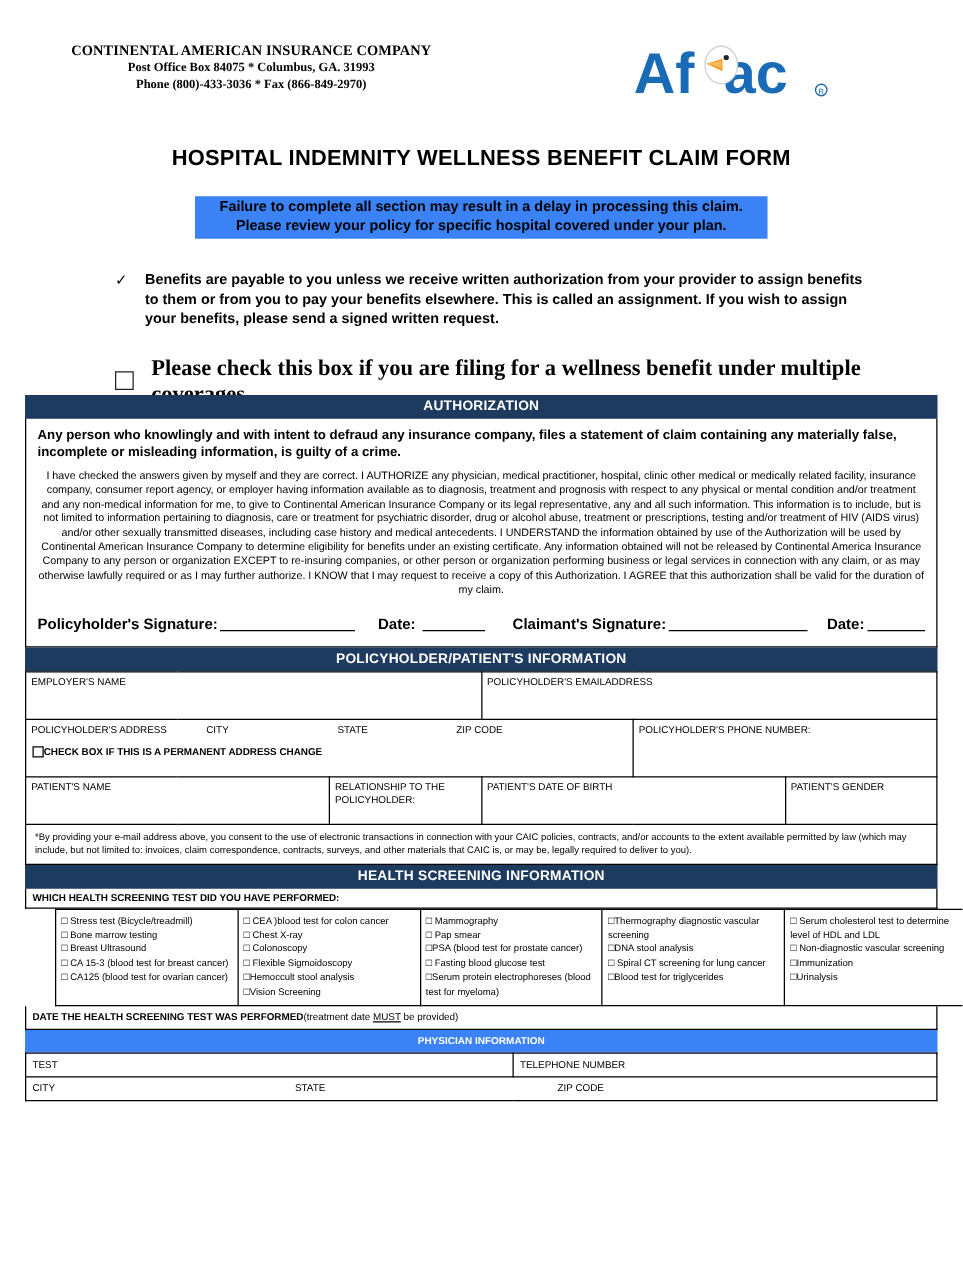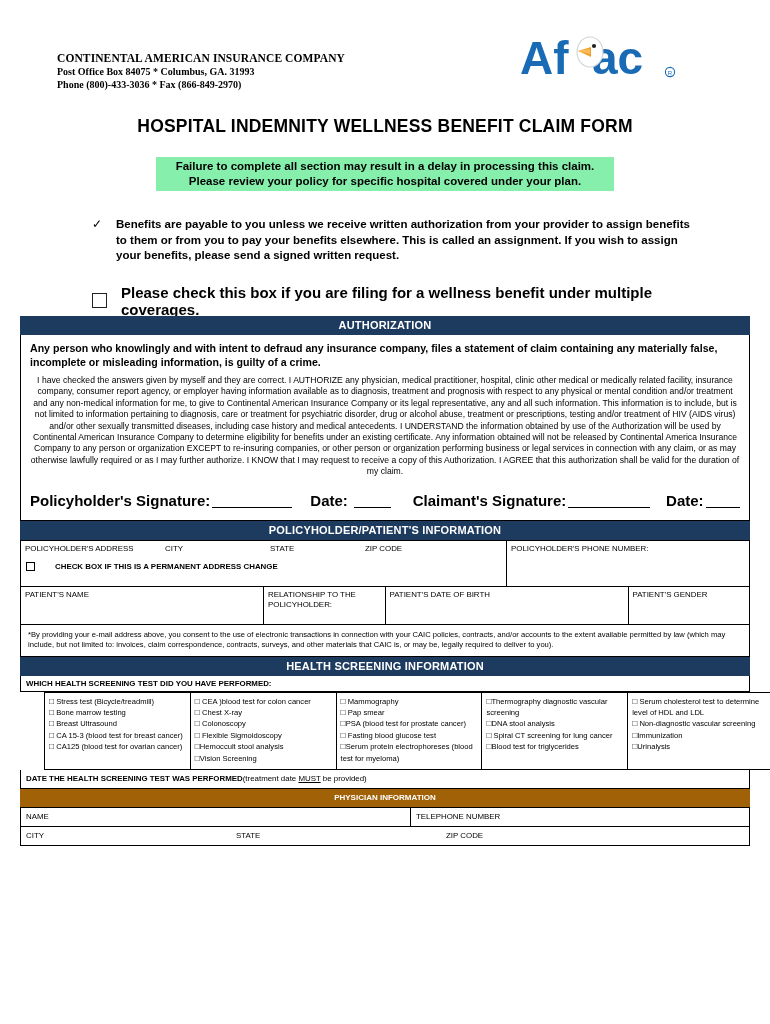--- a/index.html
+++ b/index.html
@@ -8,82 +8,82 @@
     width:770px; height:1024px;
     background:#ffffff;
     font-family:"Liberation Sans", sans-serif;
     color:#000;
     position:relative;
     overflow:hidden;
   }
 
   
   .header { position:relative; height:92px; }
-  .company-block { position:absolute; left:57px; top:52px; }
+  .company-block { position:absolute; left:57px; top:35px;text-align:center; }
   .company-name { font-family:"Liberation Serif", serif; font-weight:bold; font-size:11.5px; letter-spacing:.1px; }
   .company-line { font-family:"Liberation Serif", serif; font-weight:bold; font-size:10px; margin-top:2px; }
 
-  .logo { position:absolute; left:520px; top:30px; width:160px; height:56px;text-align:center; }
+  .logo { position:absolute; left:507px; top:30px; width:160px; height:56px;text-align:center; }
   .logo svg { display:block; }
 
   
   .form-title {
     text-align:center; font-size:17.5px; font-weight:bold;
     letter-spacing:.2px; margin-top:24px;
   }
   .warn-wrap { text-align:center; margin-top:20px; }
   .warn {
-    display:inline-block; background:#86efac; color:#000;
+    display:inline-block; background:#3b82f6; color:#000;
     font-size:11.5px; font-weight:bold; line-height:15px;
     padding:2px 20px; text-align:center;
   }
 
   
   .bullet-row { display:flex; margin:26px 70px 0 92px; }
   .check-glyph { width:24px; font-size:12px; line-height:15px; flex:none; }
   .bullet-text { font-size:11.5px; font-weight:bold; line-height:15.5px; }
 
   .box-row { display:flex; align-items:center; margin:20px 70px 0 92px; }
   .empty-box {
     width:15px; height:15px; border:1.6px solid #222; flex:none; background:#fff;
   }
-  .box-label { font-size:15px; font-weight:bold; margin-left:14px; }
+  .box-label { font-size:18px; font-weight:bold; margin-left:14px;font-family:Liberation Serif, serif; }
 
   
   .sheet { position:absolute; left:20px; top:316px; width:730px; }
   .bar {
     background:#1d3a5f; color:#fff; text-align:center;
     font-size:11px; font-weight:bold; padding:3px 0 4px;
     letter-spacing:.2px;
   }
   .panel { border:1px solid #000; border-top:none; }
 
   .auth-strong { font-size:10.6px; font-weight:bold; line-height:13.5px; padding:7px 9px 2px; }
   .auth-body { font-size:8.6px; line-height:11.4px; padding:4px 9px 6px; text-align:center; }
 
-  .sig-line { display:flex; align-items:flex-end; padding:8px 9px 11px; font-size:15px; font-weight:bold; }
+  .sig-line { display:flex; align-items:flex-end; padding:8px 9px 11px; font-size:12px; font-weight:bold; }
   .sig-label { white-space:nowrap; }
   .rule { border-bottom:1.3px solid #000; display:inline-block; }
 
   table.grid { width:100%; border-collapse:collapse; table-layout:fixed; }
   table.grid td { border:1px solid #000; vertical-align:top; padding:3px 4px 0; font-size:7.9px; line-height:10px; }
   .cellh { height:38px; }
 
   .note { font-size:7.6px; line-height:10px; padding:5px 7px 6px; border:1px solid #000; border-top:none; }
 
   
   .screen-q { font-size:7.9px; font-weight:bold; padding:3px 5px; border:1px solid #000; border-top:none; }
   table.screen { width:100%; border-collapse:collapse; table-layout:fixed;margin-left:24px; }
   table.screen td { border:1px solid #000; vertical-align:top; padding:3px 4px 5px; font-size:7.6px; line-height:11.4px; }
   .chk { font-size:8.4px; }
   .date-row { font-size:7.9px; font-weight:bold; padding:4px 5px 5px; border:1px solid #000; border-top:none; }
   .date-row em { font-style:normal; font-weight:normal; }
   .date-row u { font-weight:normal; }
 
-  .phys-bar { background:#a16207; color:#fff; text-align:center; font-size:8px; font-weight:bold; padding:4px 0 5px; }
+  .phys-bar { background:#3b82f6; color:#fff; text-align:center; font-size:8px; font-weight:bold; padding:4px 0 5px; }
   table.phys { width:100%; border-collapse:collapse; table-layout:fixed; }
   table.phys td { border:1px solid #000; font-size:7.9px; padding:4px 5px 5px; vertical-align:top; }
 </style>
 </head>
 <body>
 
 <div class="header">
   <div class="company-block">
     <div class="company-name">CONTINENTAL AMERICAN INSURANCE COMPANY</div>
     <div class="company-line">Post Office Box 84075 * Columbus, GA. 31993</div>
@@ -139,35 +139,39 @@
       <span class="sig-label">Claimant's Signature:</span>
       <span class="rule" style="width:138px;margin:0 16px 1px 2px;"></span>
       <span class="sig-label">Date:</span>
       <span class="rule" style="width:58px;margin:0 0 1px 2px;"></span>
     </div>
   </div>
 
   <div class="bar">POLICYHOLDER/PATIENT'S INFORMATION</div>
   <table class="grid">
     <tbody>
+        <tr>
+      <td class="cellh" colspan="3">EMPLOYER'S NAME</td>
+      <td class="cellh" colspan="3">POLICYHOLDER'S EMAILADDRESS</td>
+    </tr>
     <tr>
       <td colspan="4" style="height:46px;padding:0">
         <table class="grid" style="border:none">
           <tbody>
                 <tr>
             <td style="border:none;width:140px">POLICYHOLDER'S ADDRESS</td>
             <td style="border:none;width:105px">CITY</td>
             <td style="border:none;width:95px">STATE</td>
             <td style="border:none">ZIP CODE</td>
           </tr>
         </tbody>
             </table>
         <div style="display:flex;align-items:center;padding:8px 0 0 5px">
           <span style="width:9px;height:9px;border:1.6px solid #000;display:inline-block;flex:none"></span>
-          <span style="font-size:7.9px;font-weight:bold;margin-left:20px">CHECK BOX IF THIS IS A PERMANENT ADDRESS CHANGE</span>
+          <span style="font-size:7.9px;font-weight:bold;margin-left:0">CHECK BOX IF THIS IS A PERMANENT ADDRESS CHANGE</span>
         </div>
       </td>
       <td colspan="2" style="height:46px">POLICYHOLDER'S  PHONE NUMBER:</td>
     </tr>
     <tr>
       <td class="cellh" colspan="2">PATIENT'S NAME</td>
       <td class="cellh">RELATIONSHIP TO THE POLICYHOLDER:</td>
       <td class="cellh" colspan="2">PATIENT'S DATE OF BIRTH</td>
       <td class="cellh">PATIENT'S GENDER</td>
     </tr>
@@ -219,21 +223,21 @@
     </table>
 
   <div class="date-row">
     <span>DATE THE HEALTH SCREENING TEST WAS PERFORMED</span><em>(treatment date </em><u>MUST</u><em> be provided)</em>
   </div>
 
   <div class="phys-bar">PHYSICIAN INFORMATION</div>
   <table class="phys">
     <tbody>
         <tr>
-      <td style="width:390px">NAME</td>
+      <td style="width:390px">TEST</td>
       <td>TELEPHONE NUMBER</td>
     </tr>
     <tr>
       <td style="padding:0" colspan="2">
         <table class="phys" style="border:none">
           <tbody>
                 <tr>
             <td style="border:none;width:210px">CITY</td>
             <td style="border:none;width:210px">STATE</td>
             <td style="border:none">ZIP CODE</td>

